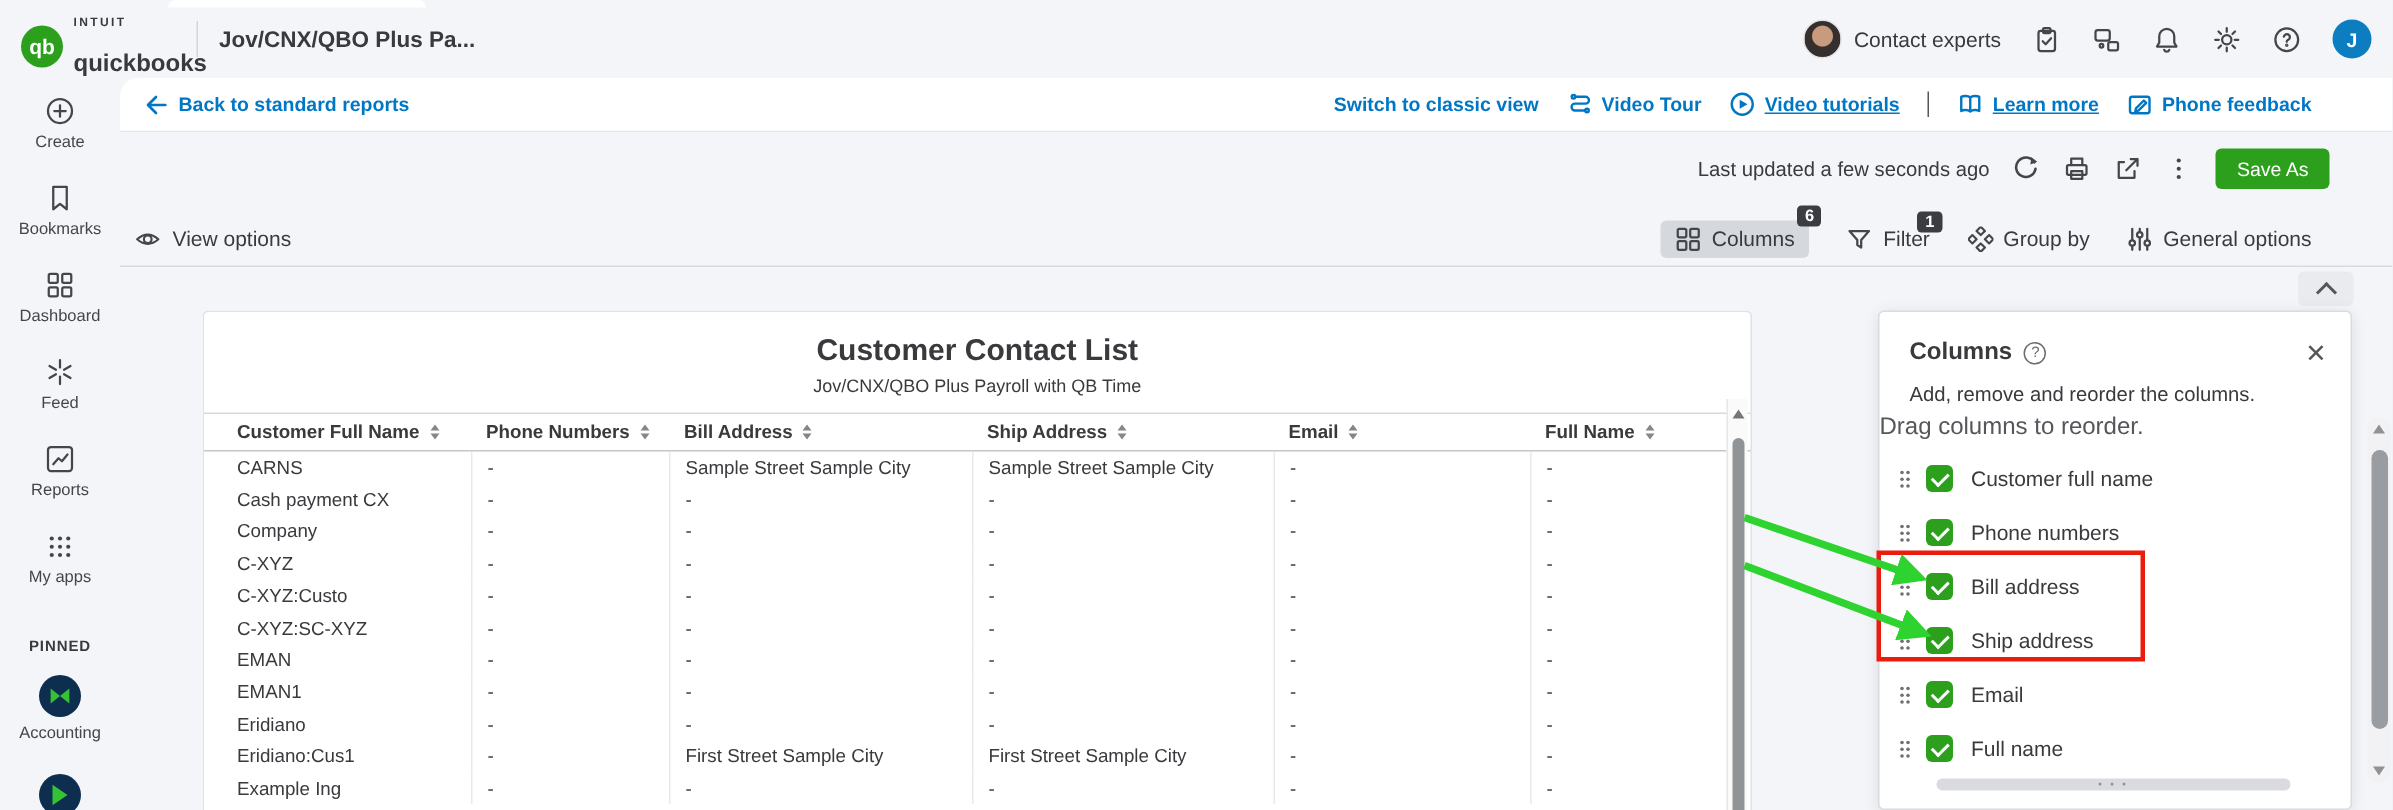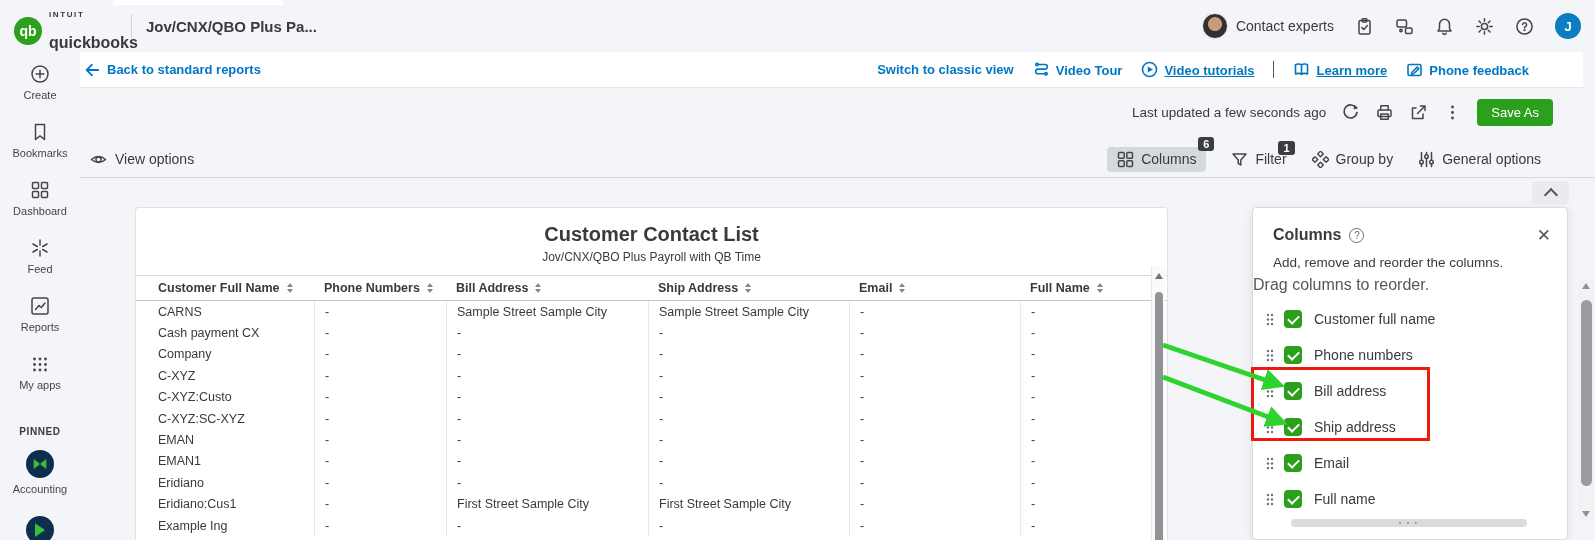--- a/index.html
+++ b/index.html
@@ -33,24 +33,24 @@
   
   .sidebar{position:absolute;left:0;top:52px;width:80px;height:488px;background:var(--gray-bg);display:flex;flex-direction:column;align-items:center;padding-top:12px;z-index:4;}
   .sb-item{display:flex;flex-direction:column;align-items:center;gap:5px;margin-bottom:21px;cursor:pointer;text-align:center;}
   .sb-item svg{width:20px;height:20px;}
   .sb-label{font-size:11px;color:#45464a;}
   .sb-div{width:40px;height:1px;background:#cfd1d5;margin:2px 0 12px;}
   .sb-pinned{font-size:10px;font-weight:bold;letter-spacing:.6px;color:var(--ink);margin-bottom:13px;}
   .pin-circle{width:28px;height:28px;border-radius:50%;background:#0d2e4e;display:flex;align-items:center;justify-content:center;}
 
   
-  .subnav{position:absolute;left:68px;top:52px;width:1515px;height:36px;background:#fff;border-radius:12px 0 0 0;border-bottom:1px solid #e7e8ea;display:flex;align-items:center;padding:0 54px 0 16px;z-index:3;}
+  .subnav{position:absolute;left:80px;top:52px;width:1515px;height:36px;background:#fff;border-radius:12px 0 0 0;border-bottom:1px solid #e7e8ea;display:flex;align-items:center;padding:0 54px 0 16px;z-index:3;}
   .back-link{display:flex;align-items:center;gap:7px;color:var(--blue);font-size:13px;font-weight:bold;cursor:pointer;}
   .subnav-right{margin-left:auto;display:flex;align-items:center;gap:19px;font-size:13px;color:var(--blue);font-weight:600;}
-  .sn-item{display:flex;align-items:flex-end;gap:6px;cursor:pointer;}
+  .sn-item{display:flex;align-items:center;gap:6px;cursor:pointer;}
   .sn-item.u span{text-decoration:underline;}
   .sn-sep{width:1px;height:17px;background:#55575b;}
   .sn-icon{width:17px;height:17px;}
 
   
   .report-toolbar{position:absolute;right:42px;top:99px;display:flex;align-items:center;gap:15px;z-index:2;}
   .last-updated{font-size:13.5px;color:var(--ink);}
   .rt-icon{width:19px;height:19px;cursor:pointer;}
   .save-as{background:var(--green);color:#fff;border:none;border-radius:4px;font-size:13px;font-weight:normal;padding:6px 14px;cursor:pointer;}
 

